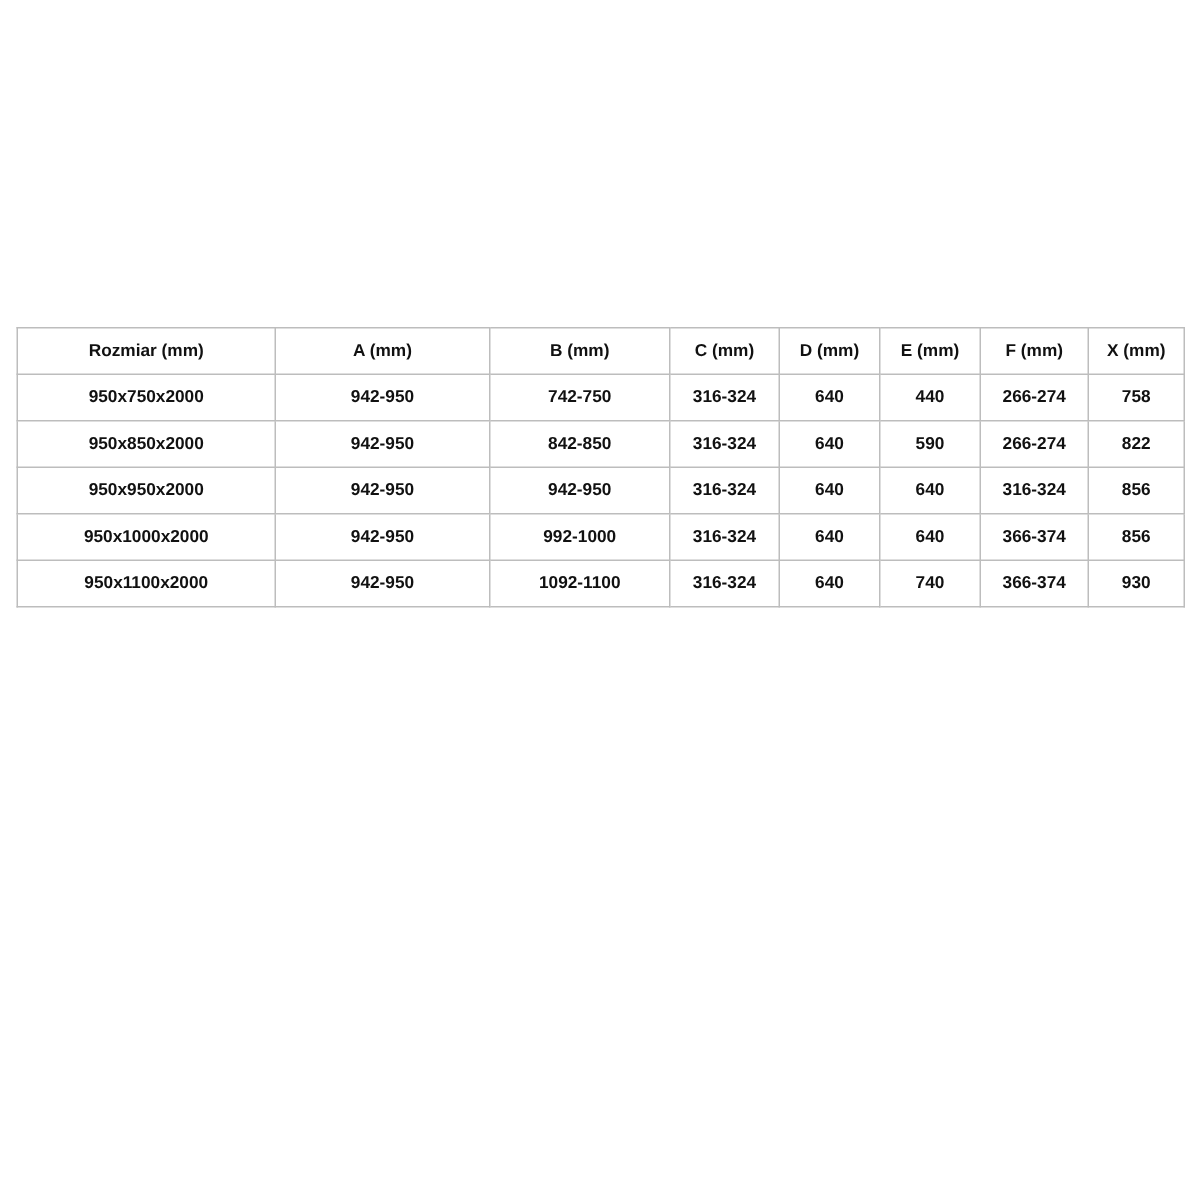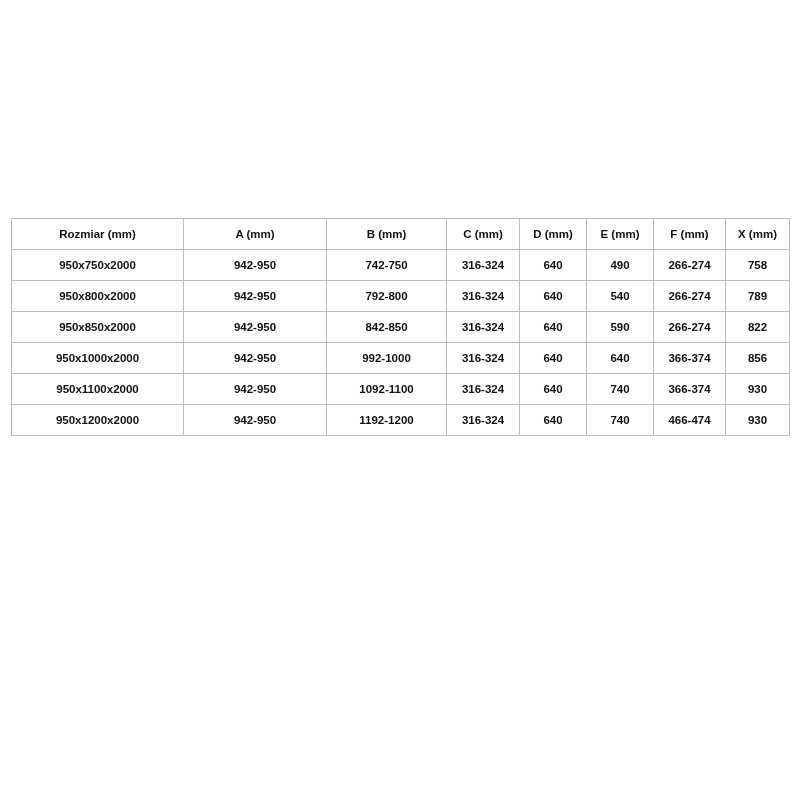--- a/index.html
+++ b/index.html
@@ -87,43 +87,43 @@
           <th>X (mm)</th>
         </tr>
       </thead>
       <tbody>
         <tr>
           <td>950x750x2000</td>
           <td>942-950</td>
           <td>742-750</td>
           <td>316-324</td>
           <td>640</td>
-          <td>490</td>
+          <td>440</td>
           <td>266-274</td>
           <td>758</td>
-        </tr>
-        <tr>
-          <td>950x800x2000</td>
-          <td>942-950</td>
-          <td>792-800</td>
-          <td>316-324</td>
-          <td>640</td>
-          <td>540</td>
-          <td>266-274</td>
-          <td>789</td>
         </tr>
         <tr>
           <td>950x850x2000</td>
           <td>942-950</td>
           <td>842-850</td>
           <td>316-324</td>
           <td>640</td>
           <td>590</td>
           <td>266-274</td>
           <td>822</td>
+        </tr>
+        <tr>
+          <td>950x950x2000</td>
+          <td>942-950</td>
+          <td>942-950</td>
+          <td>316-324</td>
+          <td>640</td>
+          <td>640</td>
+          <td>316-324</td>
+          <td>856</td>
         </tr>
         <tr>
           <td>950x1000x2000</td>
           <td>942-950</td>
           <td>992-1000</td>
           <td>316-324</td>
           <td>640</td>
           <td>640</td>
           <td>366-374</td>
           <td>856</td>
@@ -131,26 +131,16 @@
         <tr>
           <td>950x1100x2000</td>
           <td>942-950</td>
           <td>1092-1100</td>
           <td>316-324</td>
           <td>640</td>
           <td>740</td>
           <td>366-374</td>
           <td>930</td>
         </tr>
-        <tr>
-          <td>950x1200x2000</td>
-          <td>942-950</td>
-          <td>1192-1200</td>
-          <td>316-324</td>
-          <td>640</td>
-          <td>740</td>
-          <td>466-474</td>
-          <td>930</td>
-        </tr>
       </tbody>
     </table>
   </div>
 </div>
 
 </body></html>

